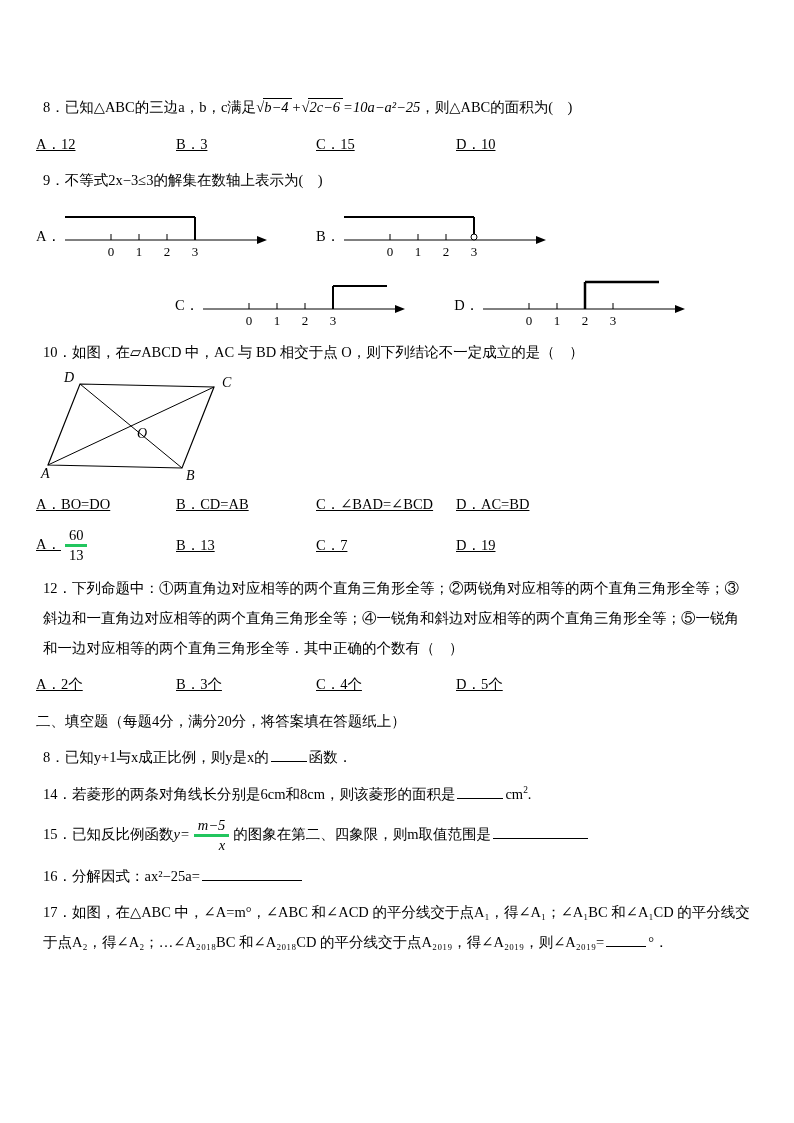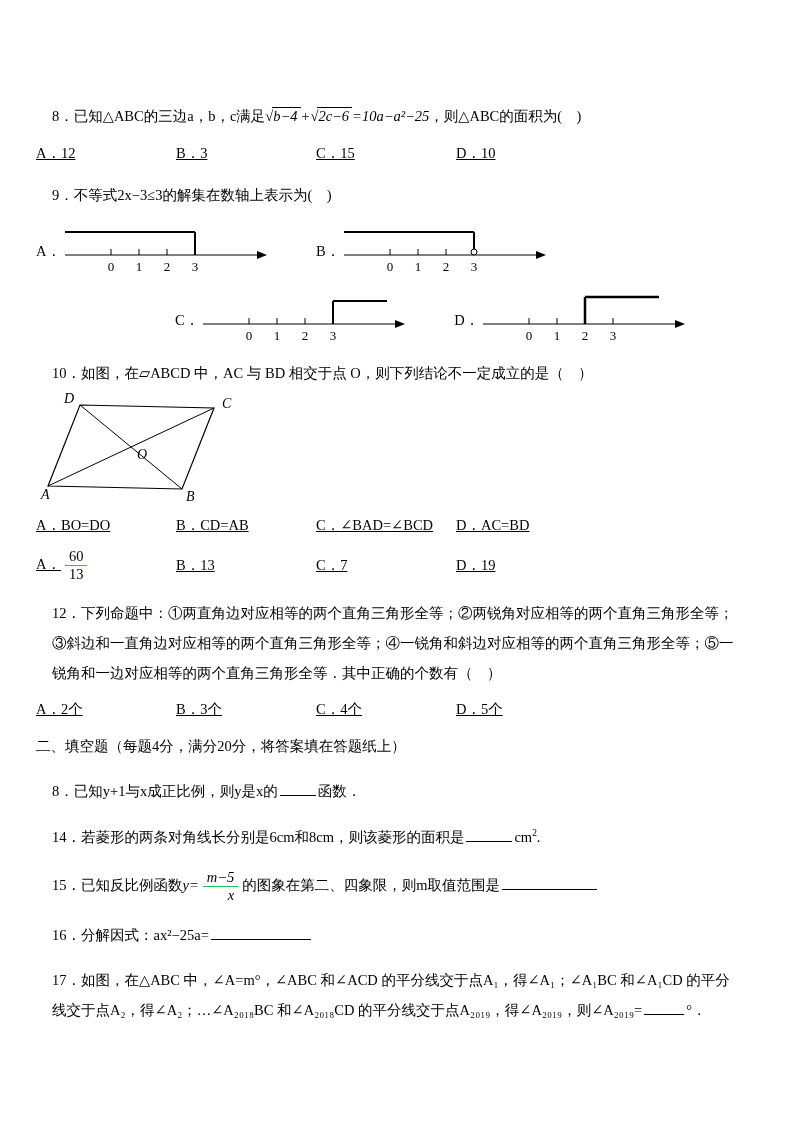--- a/index.html
+++ b/index.html
@@ -3,33 +3,33 @@
 <meta charset="utf-8">
 <style>
   * { box-sizing: border-box; }
   html, body { margin: 0; padding: 0; }
   body {
     width: 794px; height: 1123px; background: #ffffff; color: #000;
     font-family: "Liberation Serif", "DejaVu Serif", serif;
     font-size: 14.5px;
   }
   .page { padding: 86px 34px 40px 36px; }
-  p { margin: 16px; line-height: 2.05; }
+  p { margin: 7px; line-height: 2.05; }
   .q { margin-bottom: 2px; }
   .options {
     display: grid; grid-template-columns: 140px 140px 140px 1fr;
     margin: 10px 0 10px 0; align-items: center; line-height: 1.6; text-decoration: underline;
   }
   .mi { font-style: italic; }
   .radsign { font-style: normal; }
   .radicand { font-style: italic; border-top: 1px solid #000; padding: 0 3px 0 1px; margin-left: -1px; }
   .frac { display: inline-block; vertical-align: middle; text-align: right; line-height: 1.2; margin: 0 4px; font-style: italic; }
   .frac.digits { font-style: normal; }
   .frac .num { display: block; padding: 0 4px; }
-  .frac .den { display: block; border-top: 1px solid #22c55e; padding: 0 4px; }
+  .frac .den { display: block; border-top: 3px solid #22c55e; padding: 0 4px; }
   .blank { display: inline-block; border-bottom: 1px solid #000; height: 1.05em; vertical-align: baseline; margin: 0 2px; }
   .blank.w36 { width: 36px; } .blank.w46 { width: 46px; } .blank.w95 { width: 95px; }
   .blank.w100 { width: 100px; } .blank.w40 { width: 40px; }
   .nl-row { display: flex; align-items: flex-end; margin: 8px 0 14px 0; }
   .nl-row2 { margin-left: 139px; margin-bottom: 10px; }
   .nl-group { display: flex; align-items: flex-end; }
   .nl-label { padding-bottom: 13px; margin-right: 2px; }
   .nl-gap { margin-left: 48px; }
   .fig-parallelogram { margin: 4px 0 2px 0; display: block; }
   .section-heading { font-weight: normal; margin: 4px 0 2px 0; }

